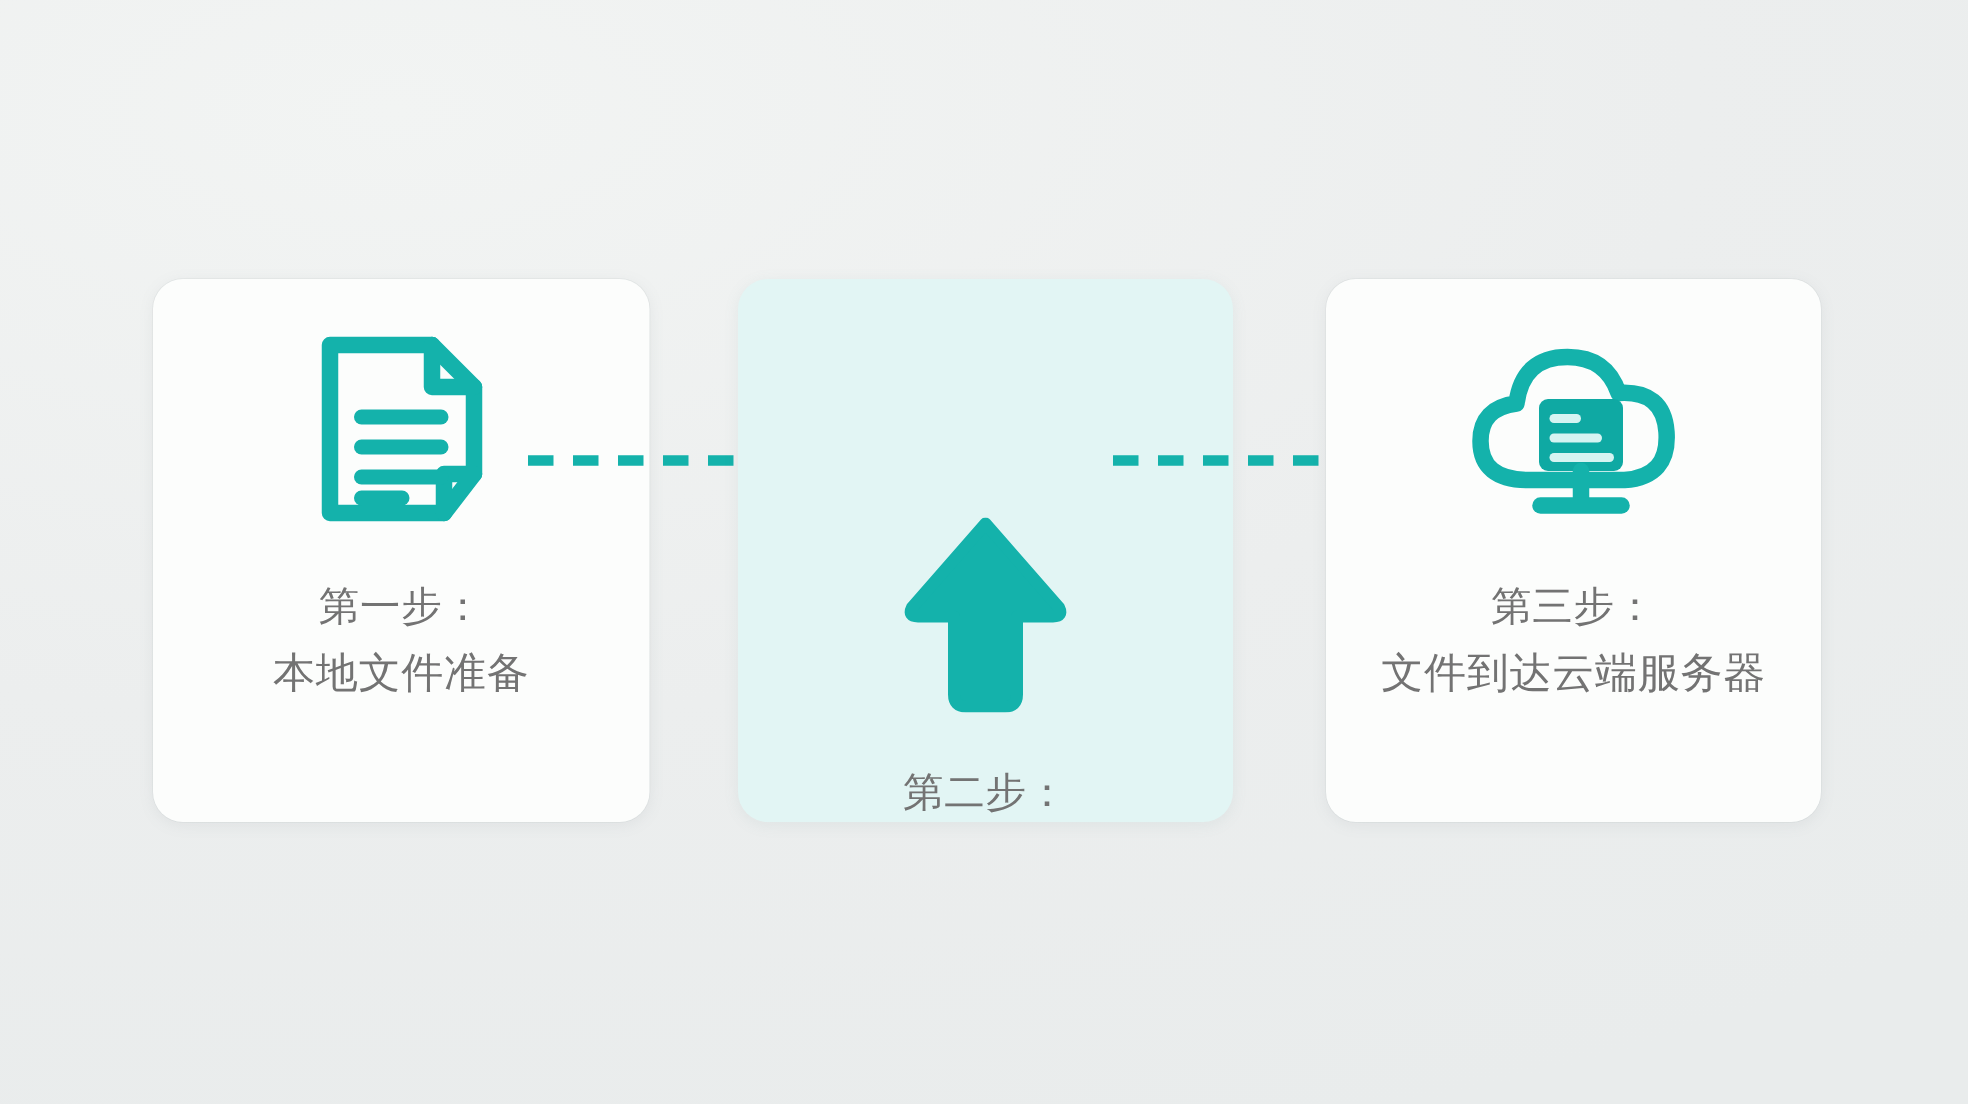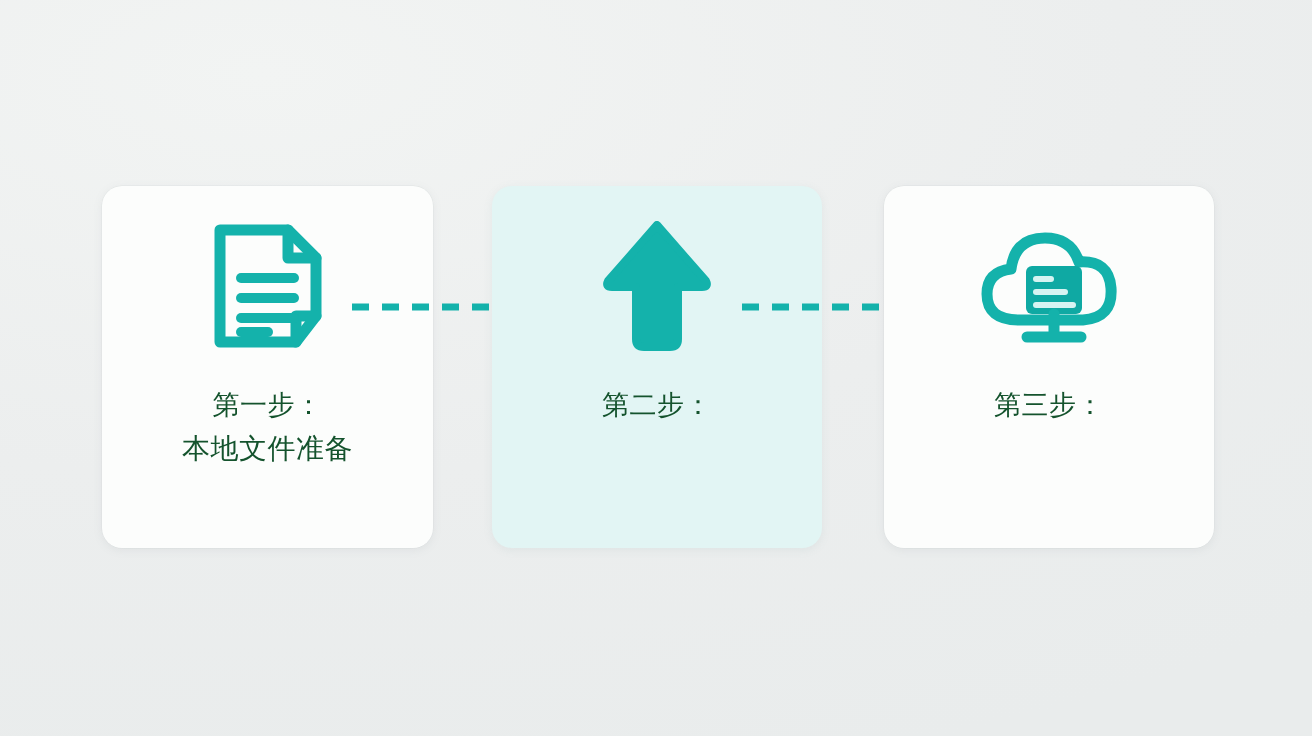--- a/index.html
+++ b/index.html
@@ -27,38 +27,38 @@
     position: absolute;
     top: 186px;
     height: 362px;
     border-radius: 20px;
     box-shadow: 0 2px 10px rgba(120,130,135,0.10), 0 0 0 0.5px rgba(180,190,190,0.18);
     display: flex;
     flex-direction: column;
     align-items: center;
   }
   .card.light  { background: #fcfdfc; }
-  .card.tinted { background: #e2f5f4; box-shadow: 0 2px 10px rgba(110,150,150,0.10); }
+  .card.tinted { background: #e2f5f4; box-shadow: 0 2px 10px rgba(110,150,150,0.10); justify-content: flex-end; }
 
   #card-1 { left: 102px;  width: 331px; }
   #card-2 { left: 492px;  width: 330px; }
   #card-3 { left: 884px;  width: 330px; }
 
   .icon-wrap {
     height: 200px;
     width: 100%;
     display: flex;
     align-items: center;
     justify-content: center;
   }
 
   .labels {
     width: 100%;
     text-align: center;
-    color: #14532d;
+    color: #737373;
     line-height: 1.42;
   }
   .label-line {
     display: block;
     font-size: 27px;
     font-weight: 500;
     letter-spacing: 0.5px;
     white-space: nowrap;
   }
   .label-line.sub {
@@ -131,16 +131,17 @@
         <rect x="51" y="44" width="56" height="48" rx="6" fill="#0fa9a3"></rect>
         <line x1="61" y1="57" x2="76" y2="57" stroke="#d6f4f2" stroke-width="6" stroke-linecap="round"></line>
         <line x1="61" y1="70" x2="90" y2="70" stroke="#d6f4f2" stroke-width="6" stroke-linecap="round"></line>
         <line x1="61" y1="83" x2="98" y2="83" stroke="#d6f4f2" stroke-width="6" stroke-linecap="round"></line>
         <line x1="79" y1="92" x2="79" y2="112" stroke="#14b2ab" stroke-width="11" stroke-linecap="round"></line>
         <line x1="52" y1="115" x2="106" y2="115" stroke="#14b2ab" stroke-width="11" stroke-linecap="round"></line>
       </svg>
     </div>
     <div class="labels">
       <span class="label-line">第三步：</span>
+      <span class="label-line sub">文件到达云端服务器</span>
     </div>
   </div>
 
 </div>
 
 </body></html>

